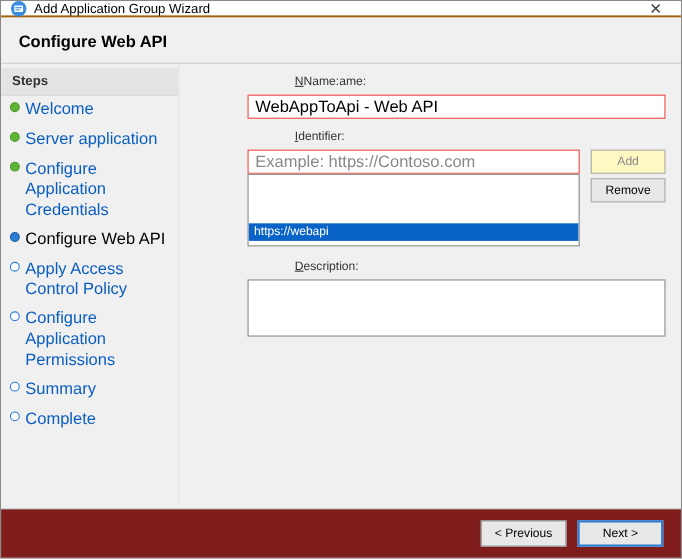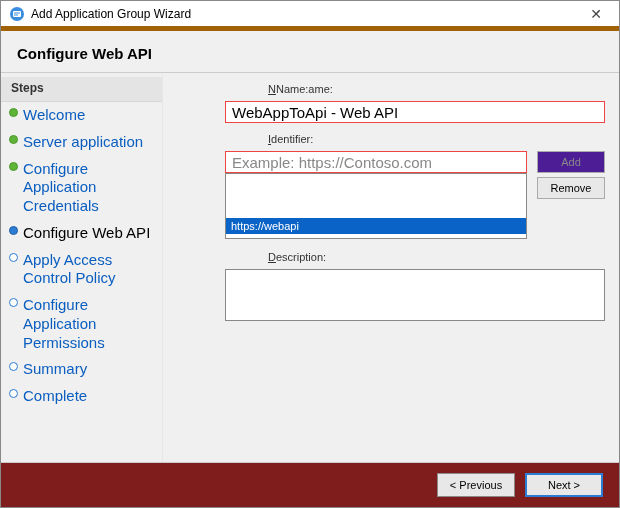--- a/index.html
+++ b/index.html
@@ -14,23 +14,23 @@
     .window {
       width: 620px;
       height: 508px;
       border: 1px solid #888;
       background: #f0f0f0;
       display: flex;
       flex-direction: column;
       position: relative;
     }
     .titlebar {
-      height: 30px;
-      background: #fff;
-      border-bottom: 5px solid #a16207;
+      height: 15px;
+      background: #fff;
+      border-bottom: 2px solid #a16207;
       display: flex;
       align-items: center;
       padding: 0 8px;
     }
     .titlebar .app-icon {
       width: 16px;
       height: 16px;
       margin-right: 6px;
     }
     .titlebar .title-text {
@@ -135,21 +135,21 @@
     .ident-left { flex: 1; display: flex; flex-direction: column; gap: 0; }
     .ident-right { width: 68px; display: flex; flex-direction: column; gap: 4px; }
     .small-btn {
       height: 22px;
       border: 1px solid #aaa;
       background: #e5e5e5;
       font-size: 11px;
       font-family: inherit;
       cursor: default;
     }
-    .small-btn.disabled { color: #888; background: #4c1d95; cursor: not-allowed; }
+    .small-btn.disabled { color: #888; background: #fef9c3; cursor: not-allowed; }
     .small-btn:not(.disabled) { cursor: pointer; background: #e8e8e8; }
     .listbox {
       border: 1px solid #888;
       background: #fff;
       height: 66px;
       overflow: auto;
       font-size: 11px;
     }
     .list-item {
       padding: 2px 5px;

